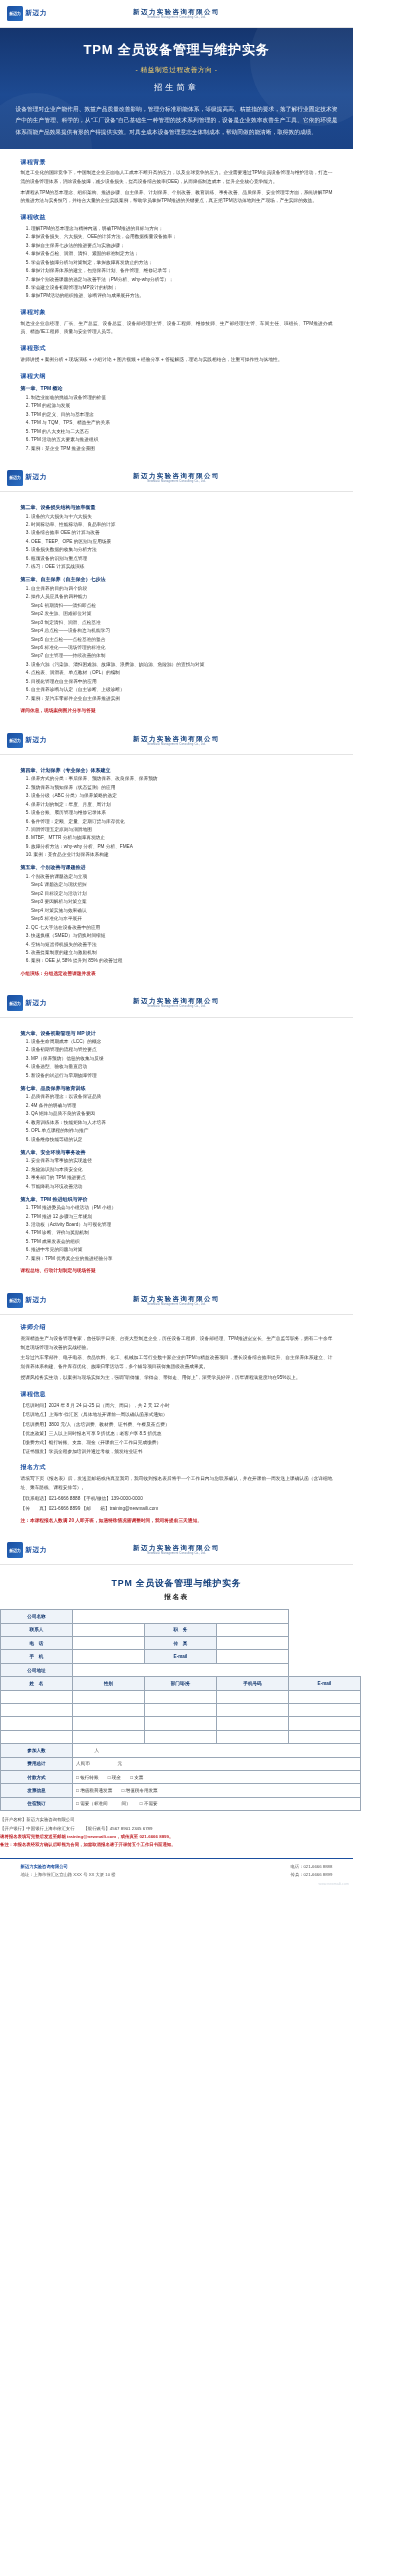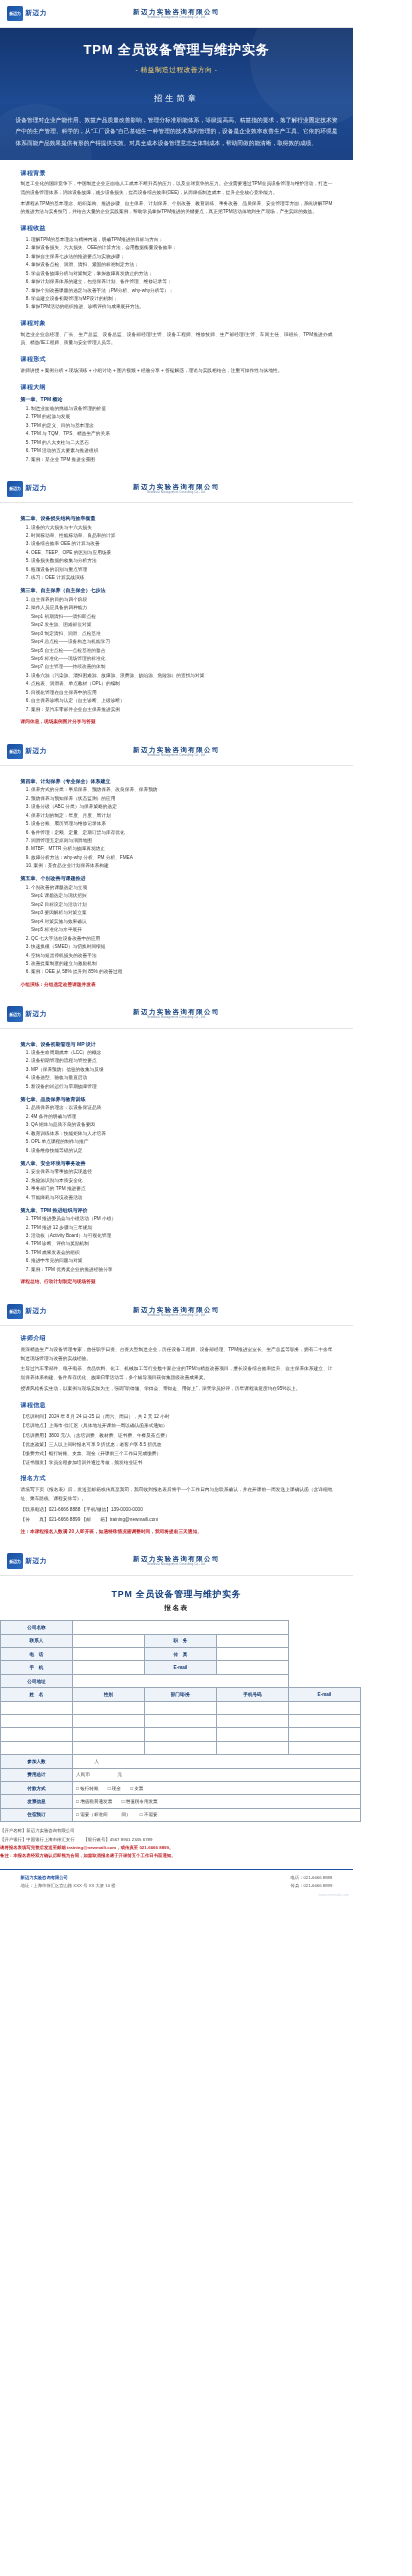--- a/index.html
+++ b/index.html
@@ -106,21 +106,21 @@
   .hero .sub {
     margin-top: 6.2px;
     text-align: center;
     font-size: 6.7px;
     color: #ffd76a;
     letter-spacing: 0.5px;
     position: relative;
     z-index: 2;
   }
   .hero .zs {
-    margin-top: 18px;
+    margin-top: 7px;
     text-align: center;
     font-size: 8.2px;
     letter-spacing: 3.1px;
     position: relative;
     z-index: 2;
   }
   .hero .lead {
     margin: 11.3px auto 0 auto;
     max-width: 361px;
     font-size: 5.7px;

